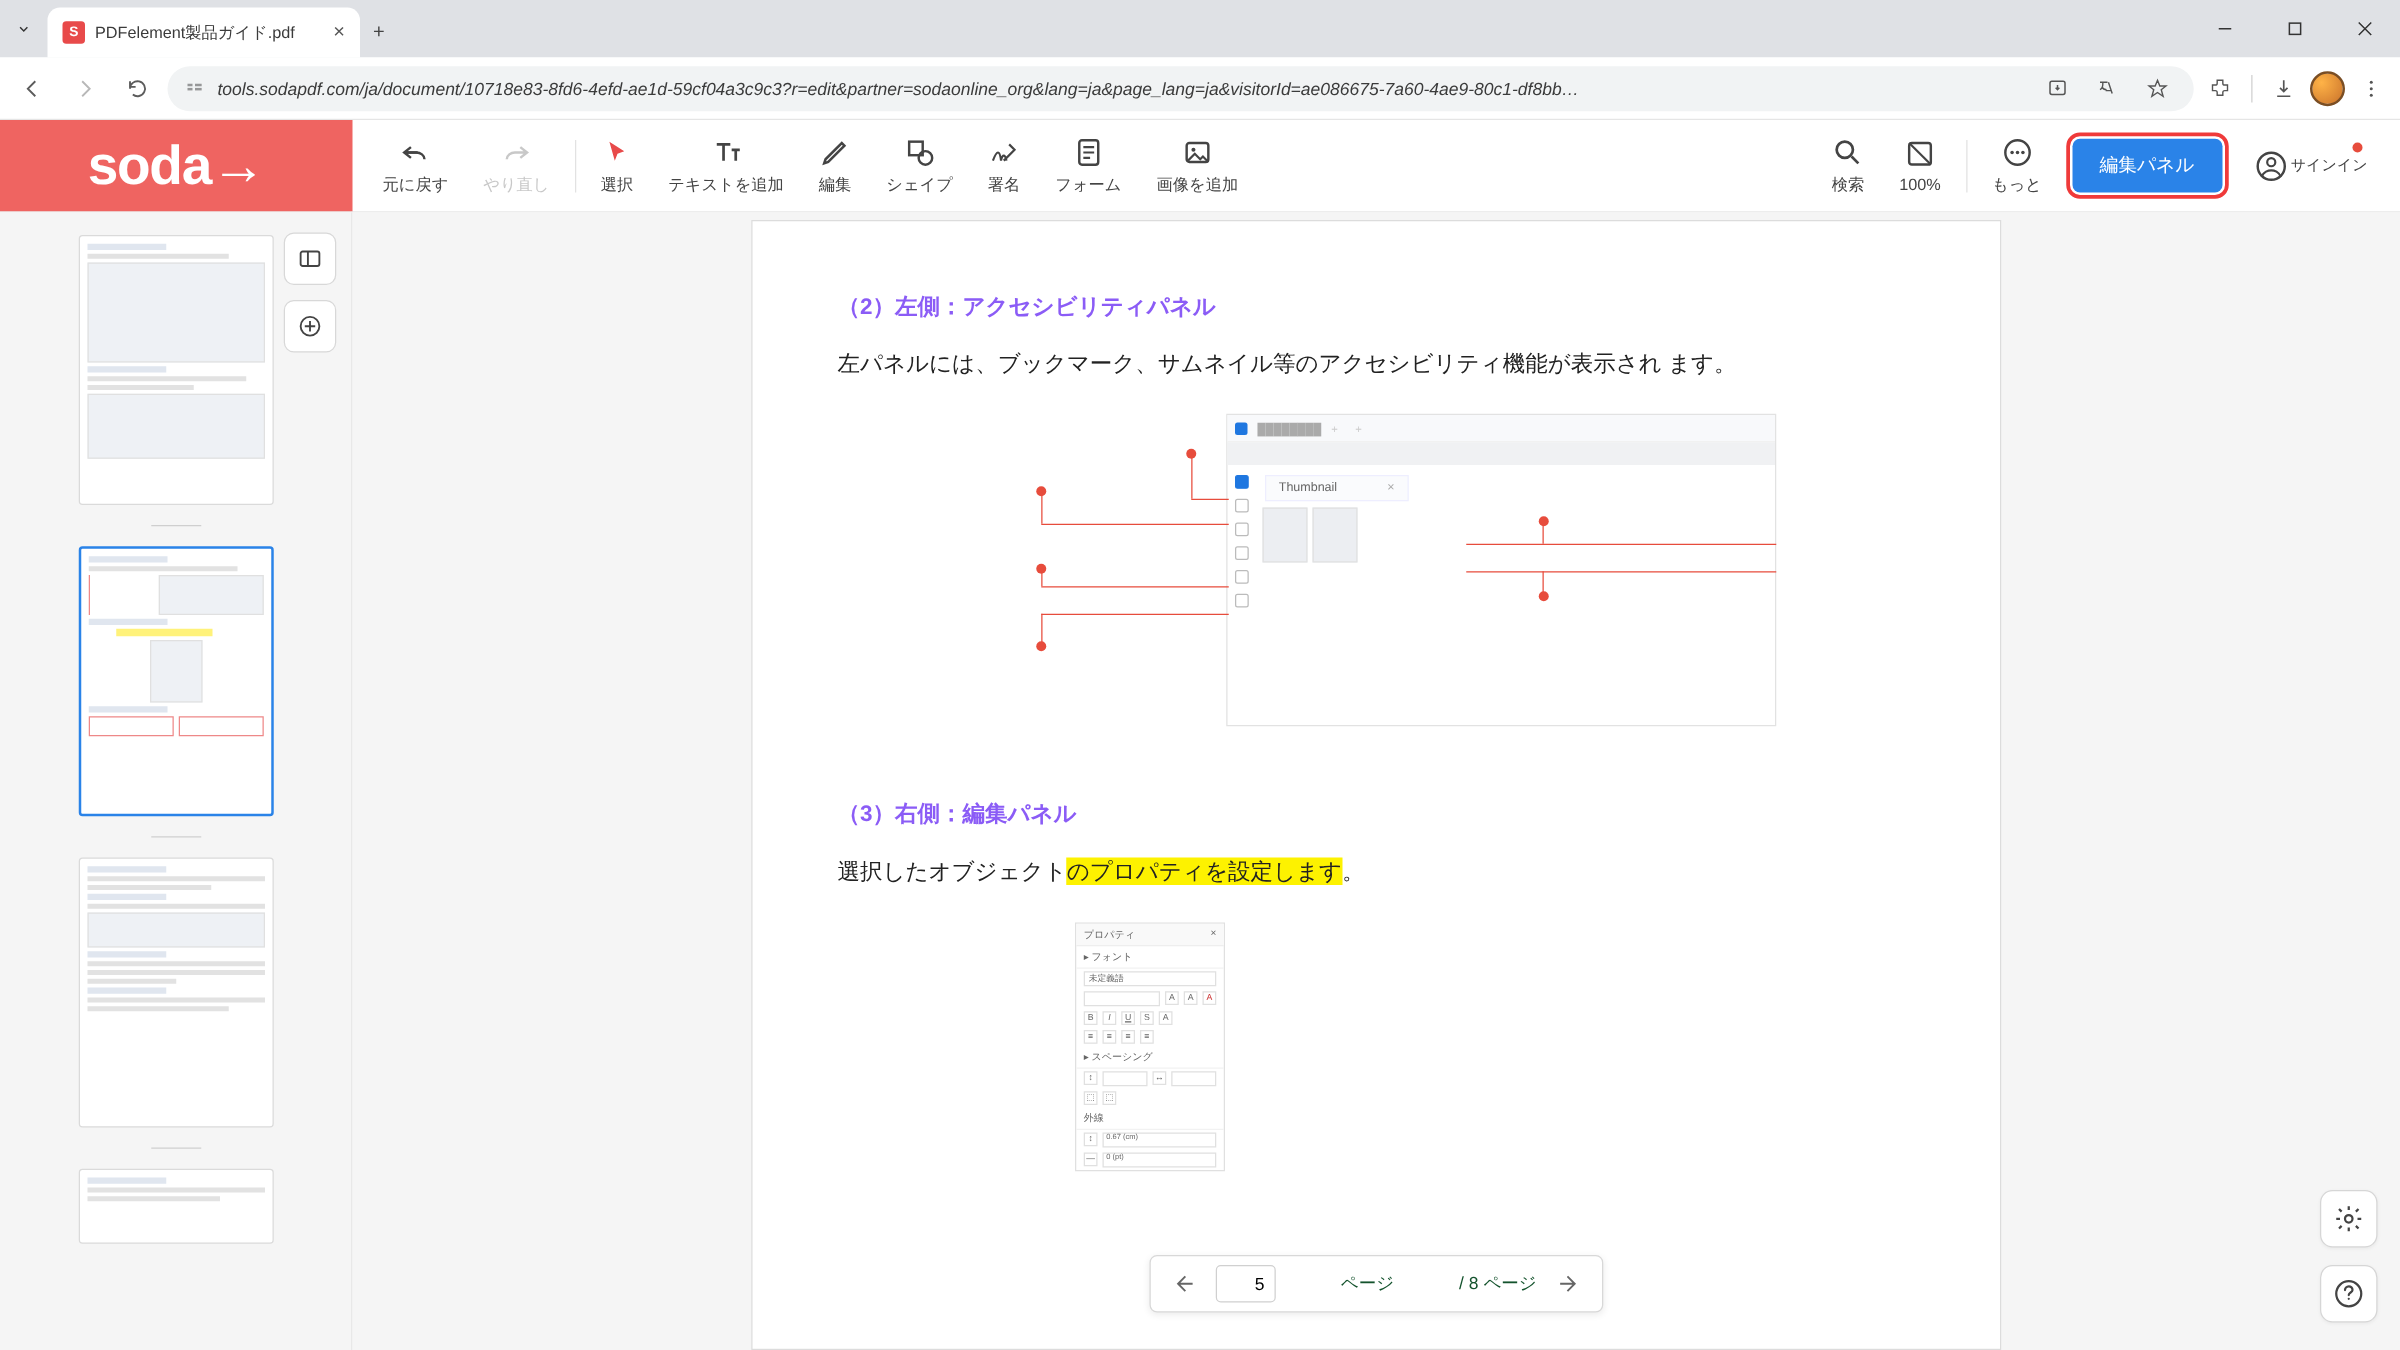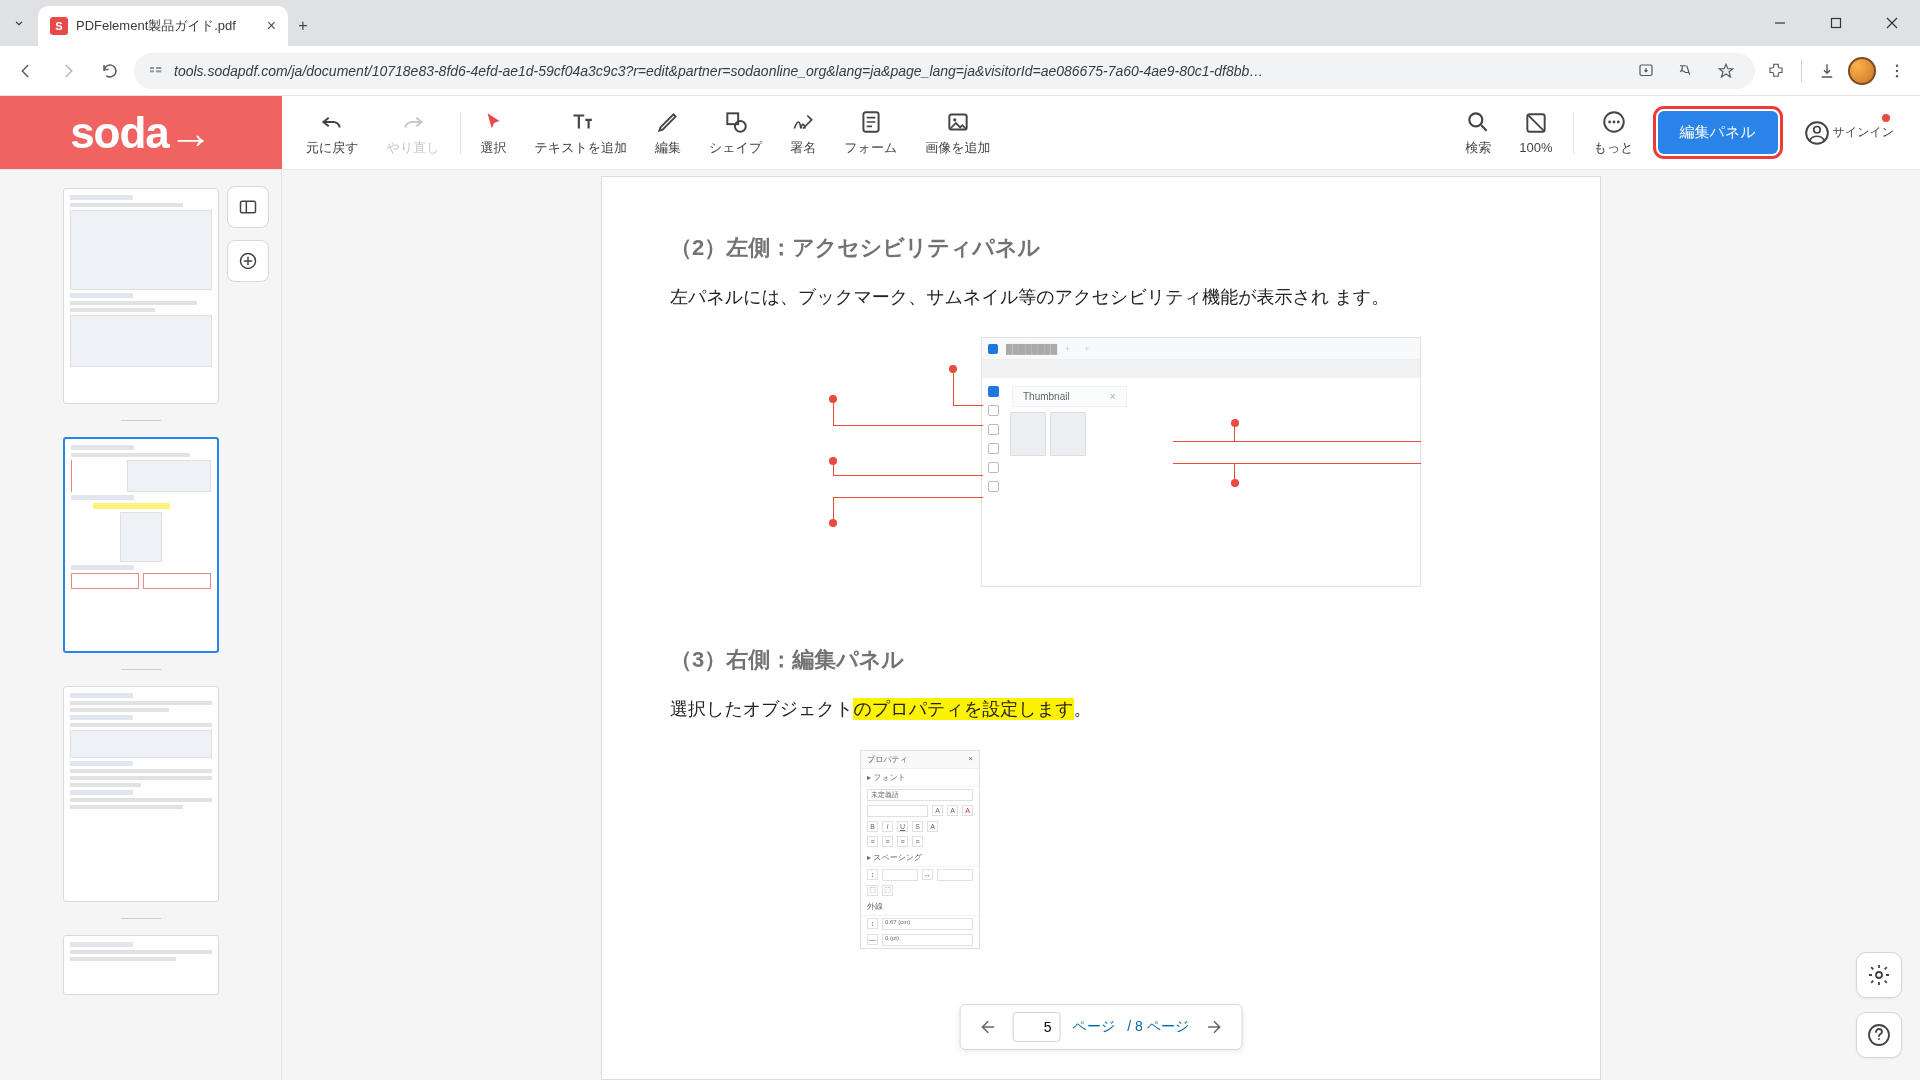--- a/index.html
+++ b/index.html
@@ -45,21 +45,21 @@
 .thumb { width: 156px; background: #fff; border: 1px solid #dadada; border-radius: 3px; display: flex; flex-direction: column; padding: 6px; gap: 3px; font-size: 5px; color: #555; }
 .thumb.selected { border: 2px solid #2a83e8; }
 .thumb .tline { height: 4px; background: #e2e2e2; }
 .thumb .tblock { height: 30px; background: #eef1f5; border: 1px solid #e0e0e0; }
 .thumb .tlineb { height: 5px; background: #e0e6ef; width: 45%; }
 .thumb .thigh { height: 6px; background: #fff27a; width: 55%; margin-left: 22px; }
 .thumb-divider { width: 40px; height: 1px; background: #cfcfcf; }
 
 .doc-area { flex: 1; background: #f5f5f5; display: flex; justify-content: center; overflow-y: auto; position: relative; }
 .page { width: 1000px; background: #fff; border: 1px solid #dcdcdc; margin-top: 6px; padding: 56px 68px; min-height: 900px; }
-.sec-head { font-size: 22px; font-weight: 700; color: #737373; margin-bottom: 18px; }
+.sec-head { font-size: 18px; font-weight: 700; color: #8b5cf6; margin-bottom: 18px; }
 .sec-body { font-size: 18px; color: #222; margin-bottom: 24px; line-height: 1.8; }
 .highlight { background: #fdf200; padding: 1px 0; }
 
 .figure { margin: 0 auto 48px; display: flex; justify-content: center; position: relative; }
 .fig1-box { position: relative; width: 640px; height: 260px; }
 .fig1-panel { position: absolute; right: 0; top: 0; width: 440px; height: 250px; border: 1px solid #e2e2e2; background: #fff; }
 .fig1-topbar { height: 22px; background: #f8f9fb; border-bottom: 1px solid #eee; display: flex; align-items: center; padding: 0 6px; gap: 8px; font-size: 9px; color: #aaa; }
 .fig1-topbar .blue { width: 10px; height: 10px; background: #1f77e0; border-radius: 2px; }
 .fig1-secbar { height: 18px; background: #f0f1f3; }
 .fig1-side { position: absolute; left: 0; top: 40px; width: 22px; display: flex; flex-direction: column; gap: 8px; padding-top: 8px; align-items: center; }
@@ -74,21 +74,21 @@
 .fig2-hd { padding: 3px 6px; border-bottom: 1px solid #eee; display: flex; justify-content: space-between; background: #f9f9f9; }
 .fig2-sec { padding: 3px 6px; border-bottom: 1px solid #f2f2f2; }
 .fig2-row { display: flex; gap: 4px; padding: 2px 6px; align-items: center; }
 .fig2-row .c { width: 11px; height: 11px; border: 1px solid #e0e0e0; display: flex; align-items: center; justify-content: center; font-size: 7px; }
 .fig2-inp { flex: 1; height: 12px; border: 1px solid #e0e0e0; }
 
 
 .page-nav { position: absolute; bottom: 30px; left: 50%; transform: translateX(-50%); background: #fff; border: 1px solid #d8d8d8; border-radius: 6px; height: 46px; display: flex; align-items: center; padding: 0 12px; gap: 12px; box-shadow: 0 2px 6px rgba(0,0,0,0.08); }
 .pn-btn { width: 28px; height: 28px; display: flex; align-items: center; justify-content: center; color: #666; cursor: pointer; }
 .pn-input { width: 48px; height: 30px; border: 1px solid #d0d0d0; border-radius: 4px; text-align: right; padding: 0 8px; font-size: 14px; }
-.pn-text { font-size: 14px; color: #0369a1; }
+.pn-text { font-size: 14px; color: #14532d; margin-left: 40px; }
 
 
 .float-r { position: absolute; right: 18px; bottom: 22px; display: flex; flex-direction: column; gap: 14px; }
 .float-btn { width: 46px; height: 46px; border: 1px solid #d6d6d6; border-radius: 10px; background: #fff; display: flex; align-items: center; justify-content: center; color: #444; cursor: pointer; box-shadow: 0 1px 3px rgba(0,0,0,0.05); }
 
 
 .win-ctrls { margin-left: auto; display: flex; height: 46px; }
 .win-ctrl { width: 56px; display: flex; align-items: center; justify-content: center; color: #333; }
 
 svg { display: block; }

